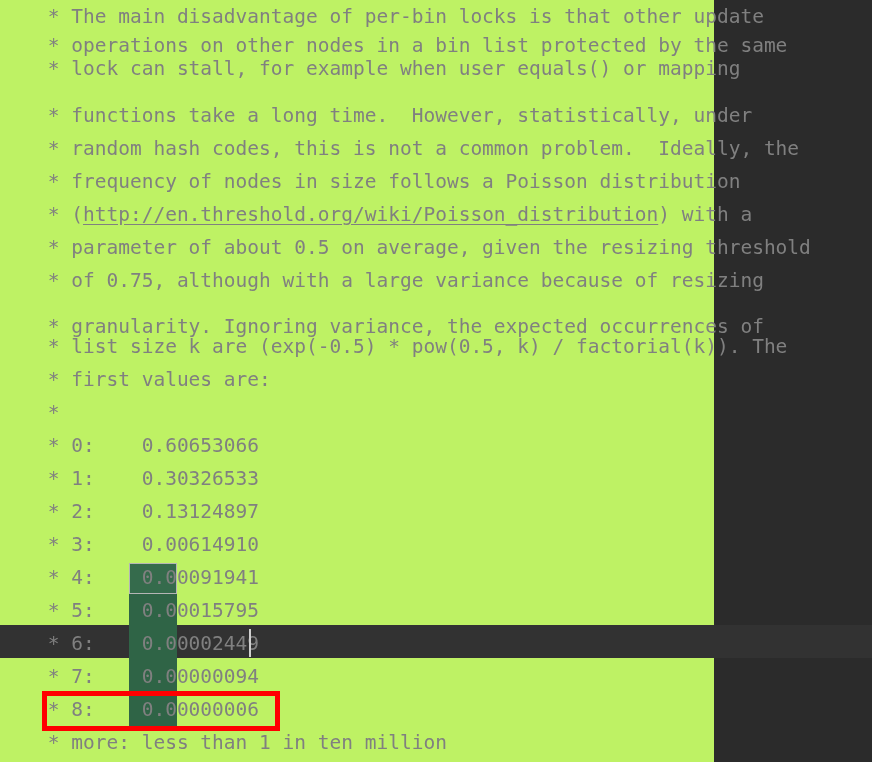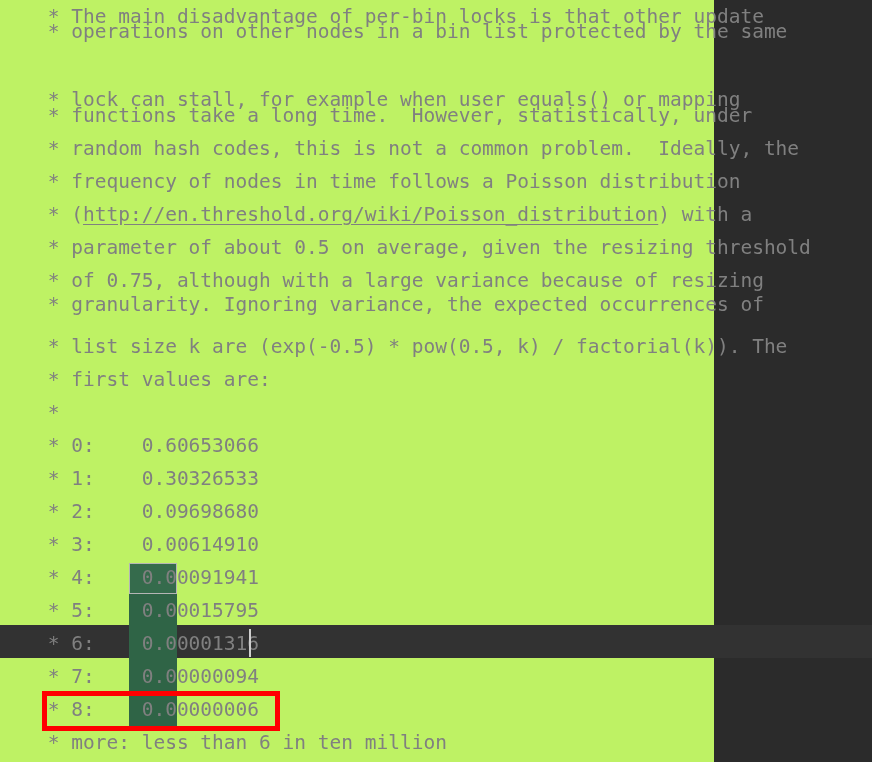--- a/index.html
+++ b/index.html
@@ -92,42 +92,42 @@
 
   <div id="layer-occurrences">
       <div class="occurrence primary" style="left: 129px; top: 563px; width: 48px; height: 31px;"></div>
       <div class="occurrence" style="left: 129px; top: 594px; width: 48px; height: 33px;"></div>
       <div class="occurrence" style="left: 129px; top: 627px; width: 48px; height: 33px;"></div>
       <div class="occurrence" style="left: 129px; top: 660px; width: 48px; height: 33px;"></div>
       <div class="occurrence" style="left: 129px; top: 693px; width: 48px; height: 33px;"></div>
     </div>
   <div id="layer-lines">
       <div class="code-line" style="top: 0px;"> * The main disadvantage of per-bin locks is that other update</div>
-      <div class="code-line" style="top: 15px;"> * operations on other nodes in a bin list protected by the same</div>
-      <div class="code-line" style="top: 83px;"> * lock can stall, for example when user equals() or mapping</div>
+      <div class="code-line" style="top: 29px;"> * operations on other nodes in a bin list protected by the same</div>
+      <div class="code-line" style="top: 52px;"> * lock can stall, for example when user equals() or mapping</div>
       <div class="code-line" style="top: 99px;"> * functions take a long time.  However, statistically, under</div>
       <div class="code-line" style="top: 132px;"> * random hash codes, this is not a common problem.  Ideally, the</div>
-      <div class="code-line" style="top: 165px;"> * frequency of nodes in time follows a Poisson distribution</div>
+      <div class="code-line" style="top: 165px;"> * frequency of nodes in size follows a Poisson distribution</div>
       <div class="code-line" style="top: 198px;"> * (<span class="url">http://en.threshold.org/wiki/Poisson_distribution</span>) with a</div>
       <div class="code-line" style="top: 231px; text-align: center;"> * parameter of about 0.5 on average, given the resizing threshold</div>
       <div class="code-line" style="top: 264px; text-align: center;"> * of 0.75, although with a large variance because of resizing</div>
-      <div class="code-line" style="top: 288px; text-align: right;"> * granularity. Ignoring variance, the expected occurrences of</div>
+      <div class="code-line" style="top: 310px; text-align: right;"> * granularity. Ignoring variance, the expected occurrences of</div>
       <div class="code-line" style="top: 330px;"> * list size k are (exp(-0.5) * pow(0.5, k) / factorial(k)). The</div>
       <div class="code-line" style="top: 363px;"> * first values are:</div>
       <div class="code-line" style="top: 396px;"> *</div>
       <div class="code-line" style="top: 429px;"> * 0:    0.60653066</div>
       <div class="code-line" style="top: 462px;"> * 1:    0.30326533</div>
-      <div class="code-line" style="top: 495px;"> * 2:    0.09698680</div>
+      <div class="code-line" style="top: 495px;"> * 2:    0.13124897</div>
       <div class="code-line" style="top: 528px;"> * 3:    0.00614910</div>
       <div class="code-line" style="top: 561px;"> * 4:    0.00091941</div>
       <div class="code-line" style="top: 594px;"> * 5:    0.00015795</div>
-      <div class="code-line" style="top: 627px;"> * 6:    0.00001316</div>
+      <div class="code-line" style="top: 627px;"> * 6:    0.00002449</div>
       <div class="code-line" style="top: 660px;"> * 7:    0.00000094</div>
       <div class="code-line" style="top: 693px;"> * 8:    0.00000006</div>
-      <div class="code-line" style="top: 726px;"> * more: less than 6 in ten million</div>
+      <div class="code-line" style="top: 726px;"> * more: less than 1 in ten million</div>
     </div>
   <div id="layer-caret">
       <div class="caret" style="left: 249px; top: 629px; width: 2px; height: 28px;"></div>
     </div>
   <div id="layer-annotation">
       <div class="annotation-box" style="left: 42px; top: 691px; width: 238px; height: 40px; border-color: rgb(255, 0, 0);"></div>
     </div>
 </div>
 
 </body></html>

